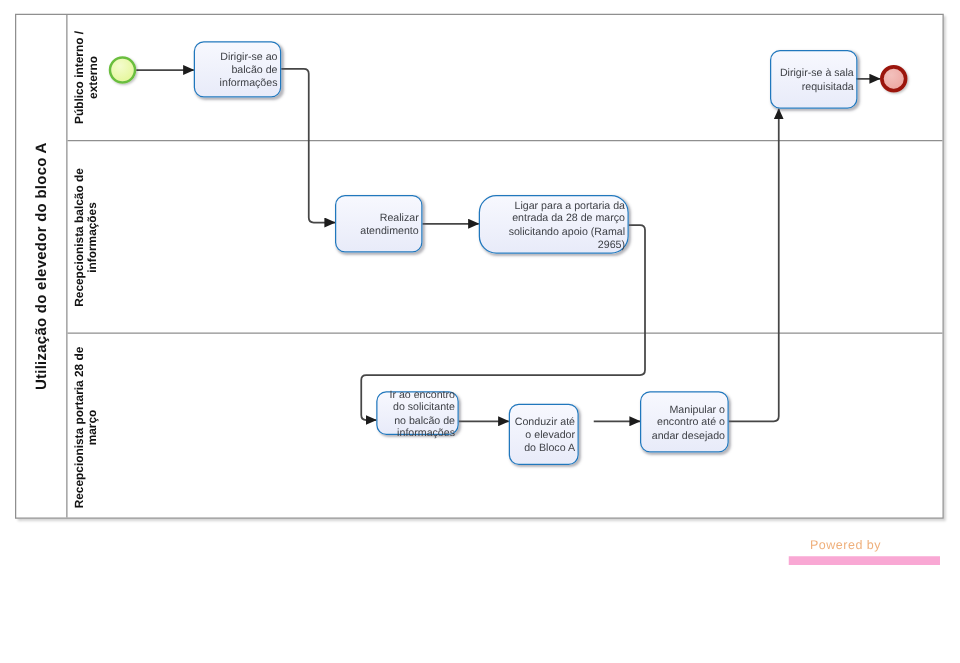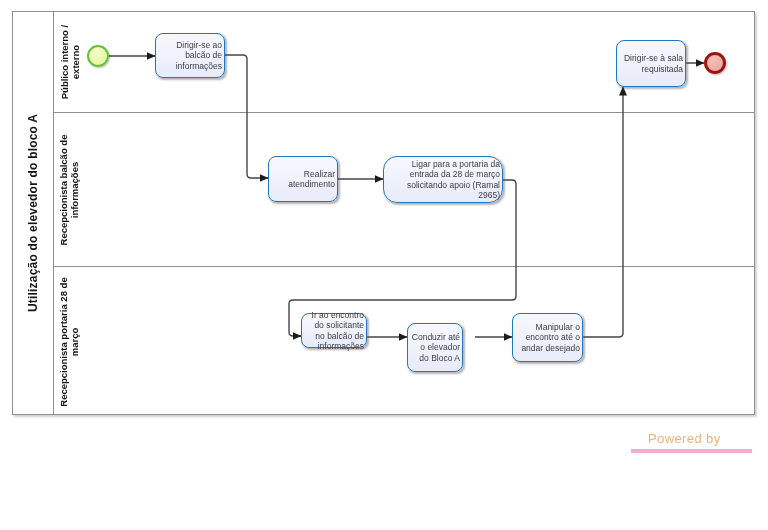--- a/index.html
+++ b/index.html
@@ -52,22 +52,22 @@
     background:radial-gradient(circle at 38% 32%, #f4fccd 0%, var(--start-fill) 70%);
   }
   .event.end{
     border:3px solid var(--end-border);
     background:radial-gradient(circle at 38% 32%, #f3c0bc 0%, var(--end-fill) 75%);
   }
   svg.flows{position:absolute;left:0;top:0;pointer-events:none;}
   .flow-path{fill:none;stroke:var(--flow);stroke-width:1.4px;}
   .brand{position:absolute;left:631px;top:431px;width:126px;color:var(--brand);}
   .powered{
-    font-size:13px;letter-spacing:0.4px;color:#efb07c;
-    padding:0 0 3px 17px;border-bottom:4px solid #f9a8d4;width:104px;
+    font-size:10px;letter-spacing:0.4px;color:#efb07c;
+    padding:0 0 3px 17px;border-bottom:7px solid #f9a8d4;width:104px;
   }
   .brand-row{display:flex;align-items:center;margin-top:3px;}
   .brand-text{margin-left:5px;line-height:1;}
   .brand-bizagi{font-size:8.5px;color:#f3b486;letter-spacing:0.5px;}
   .brand-modeler{font-size:19px;color:var(--brand);letter-spacing:0.3px;margin-top:1px;}
 </style>
 </head>
 <body>
 
 <div class="canvas">

